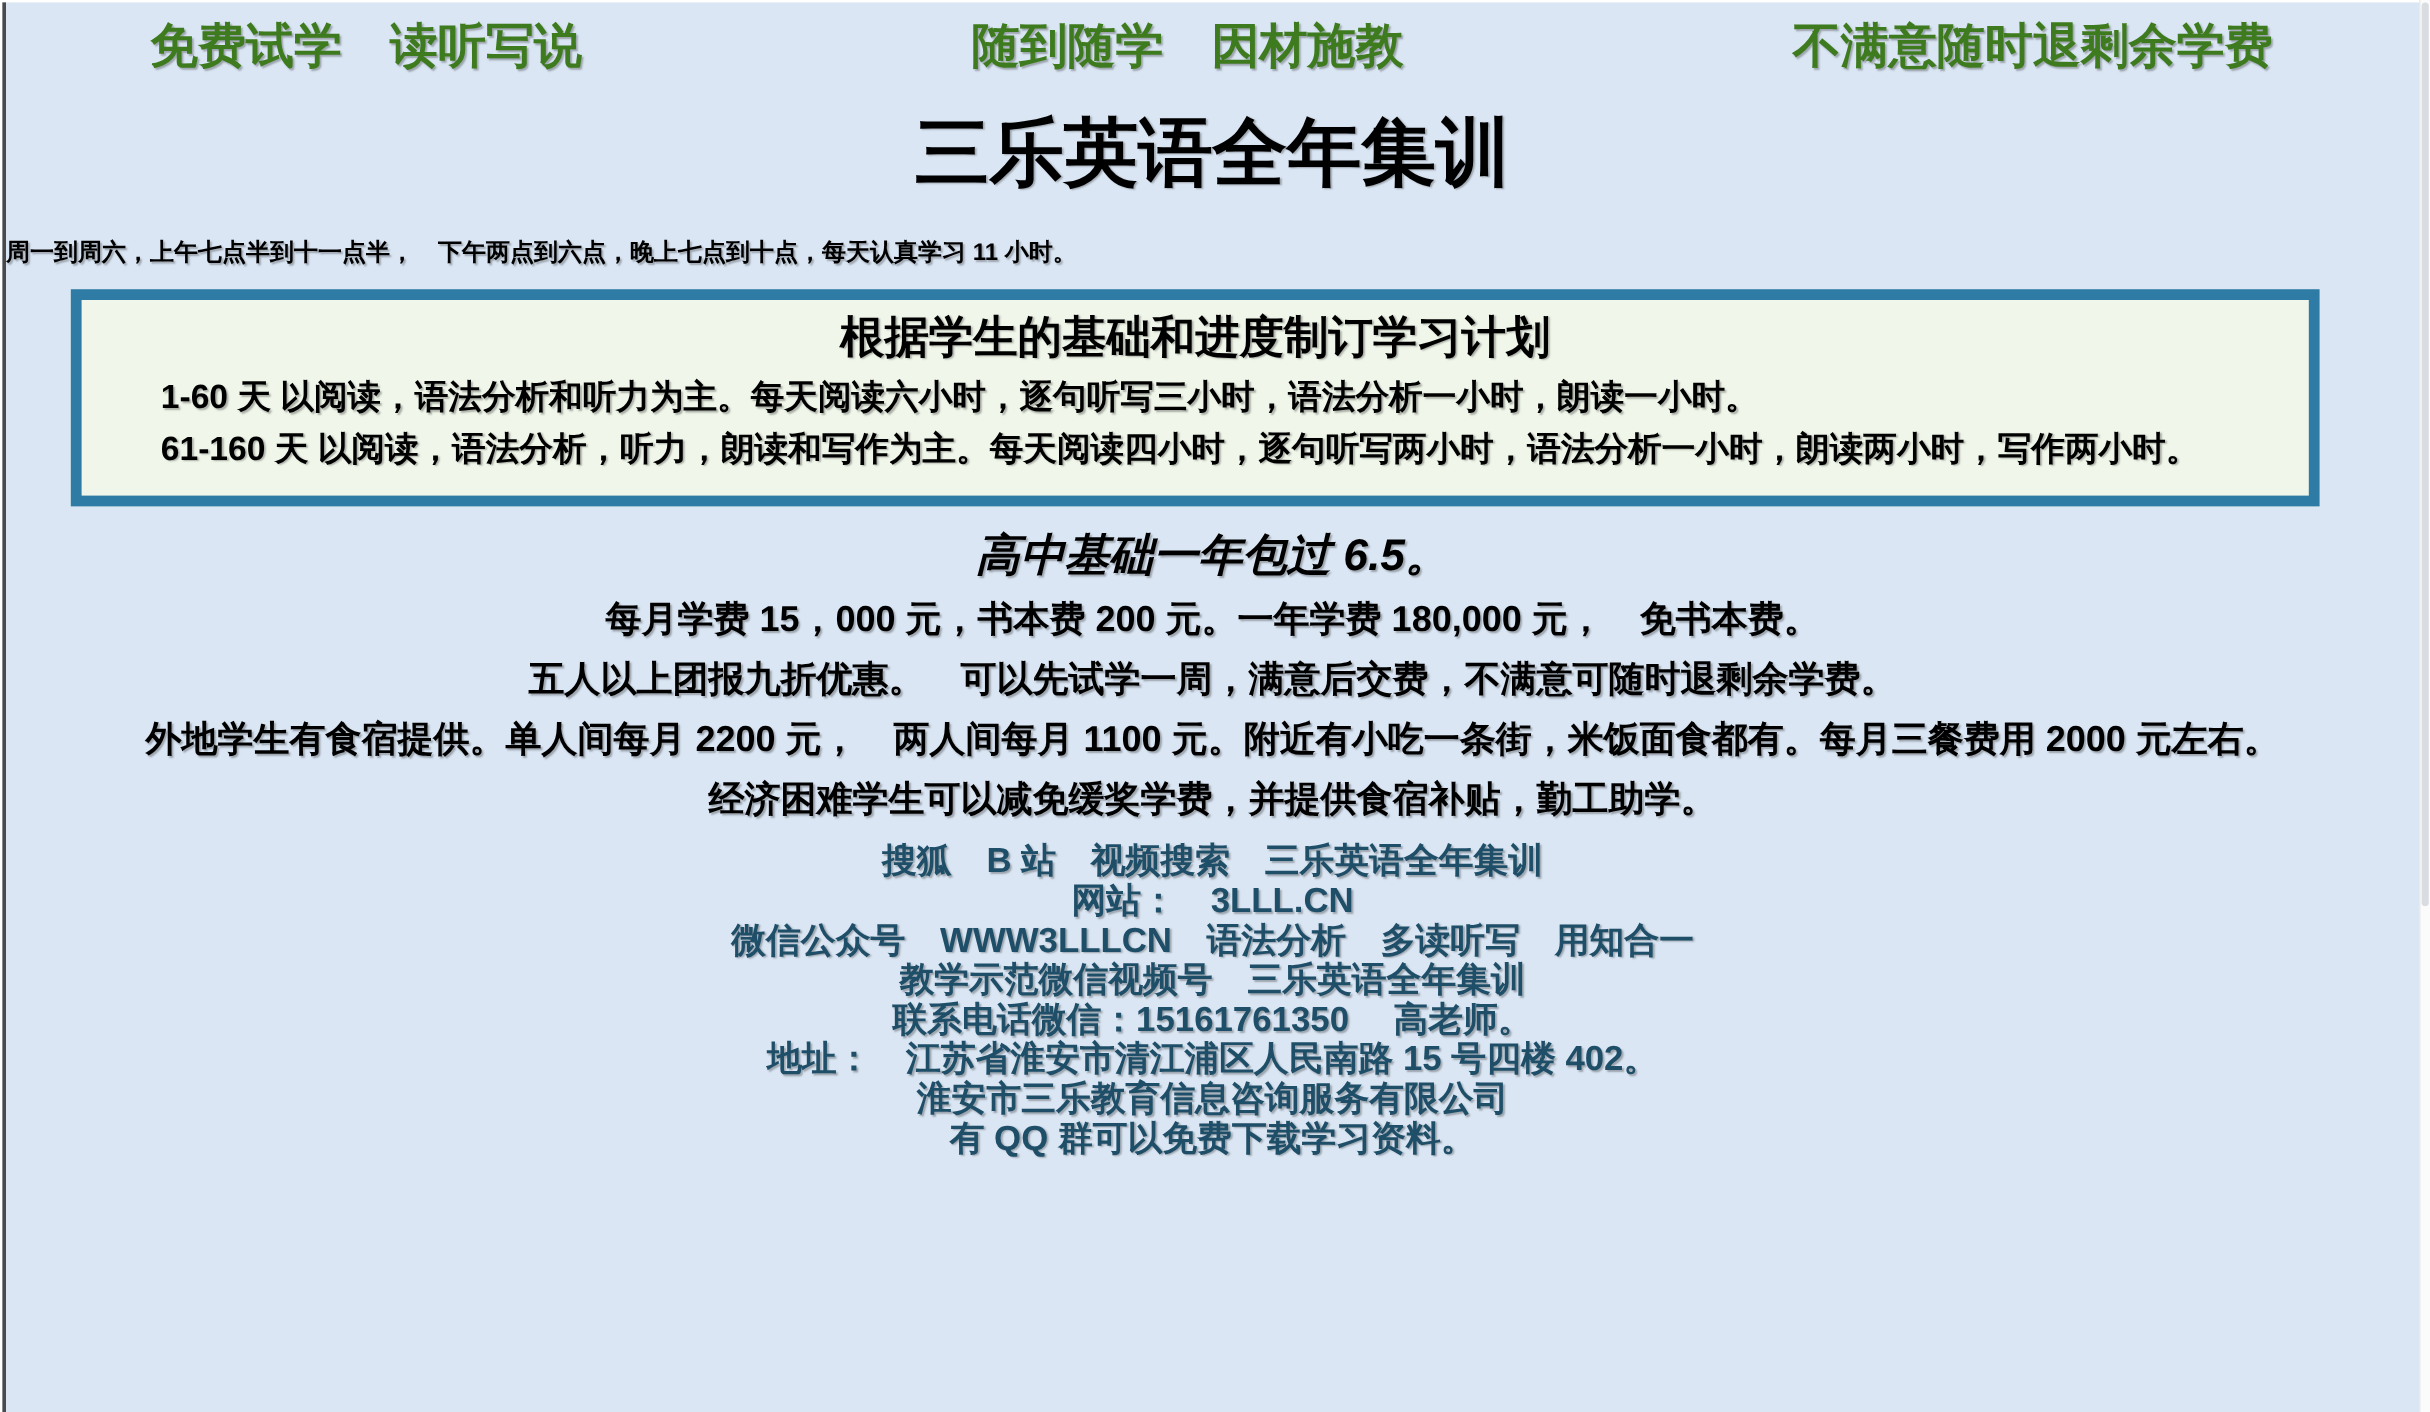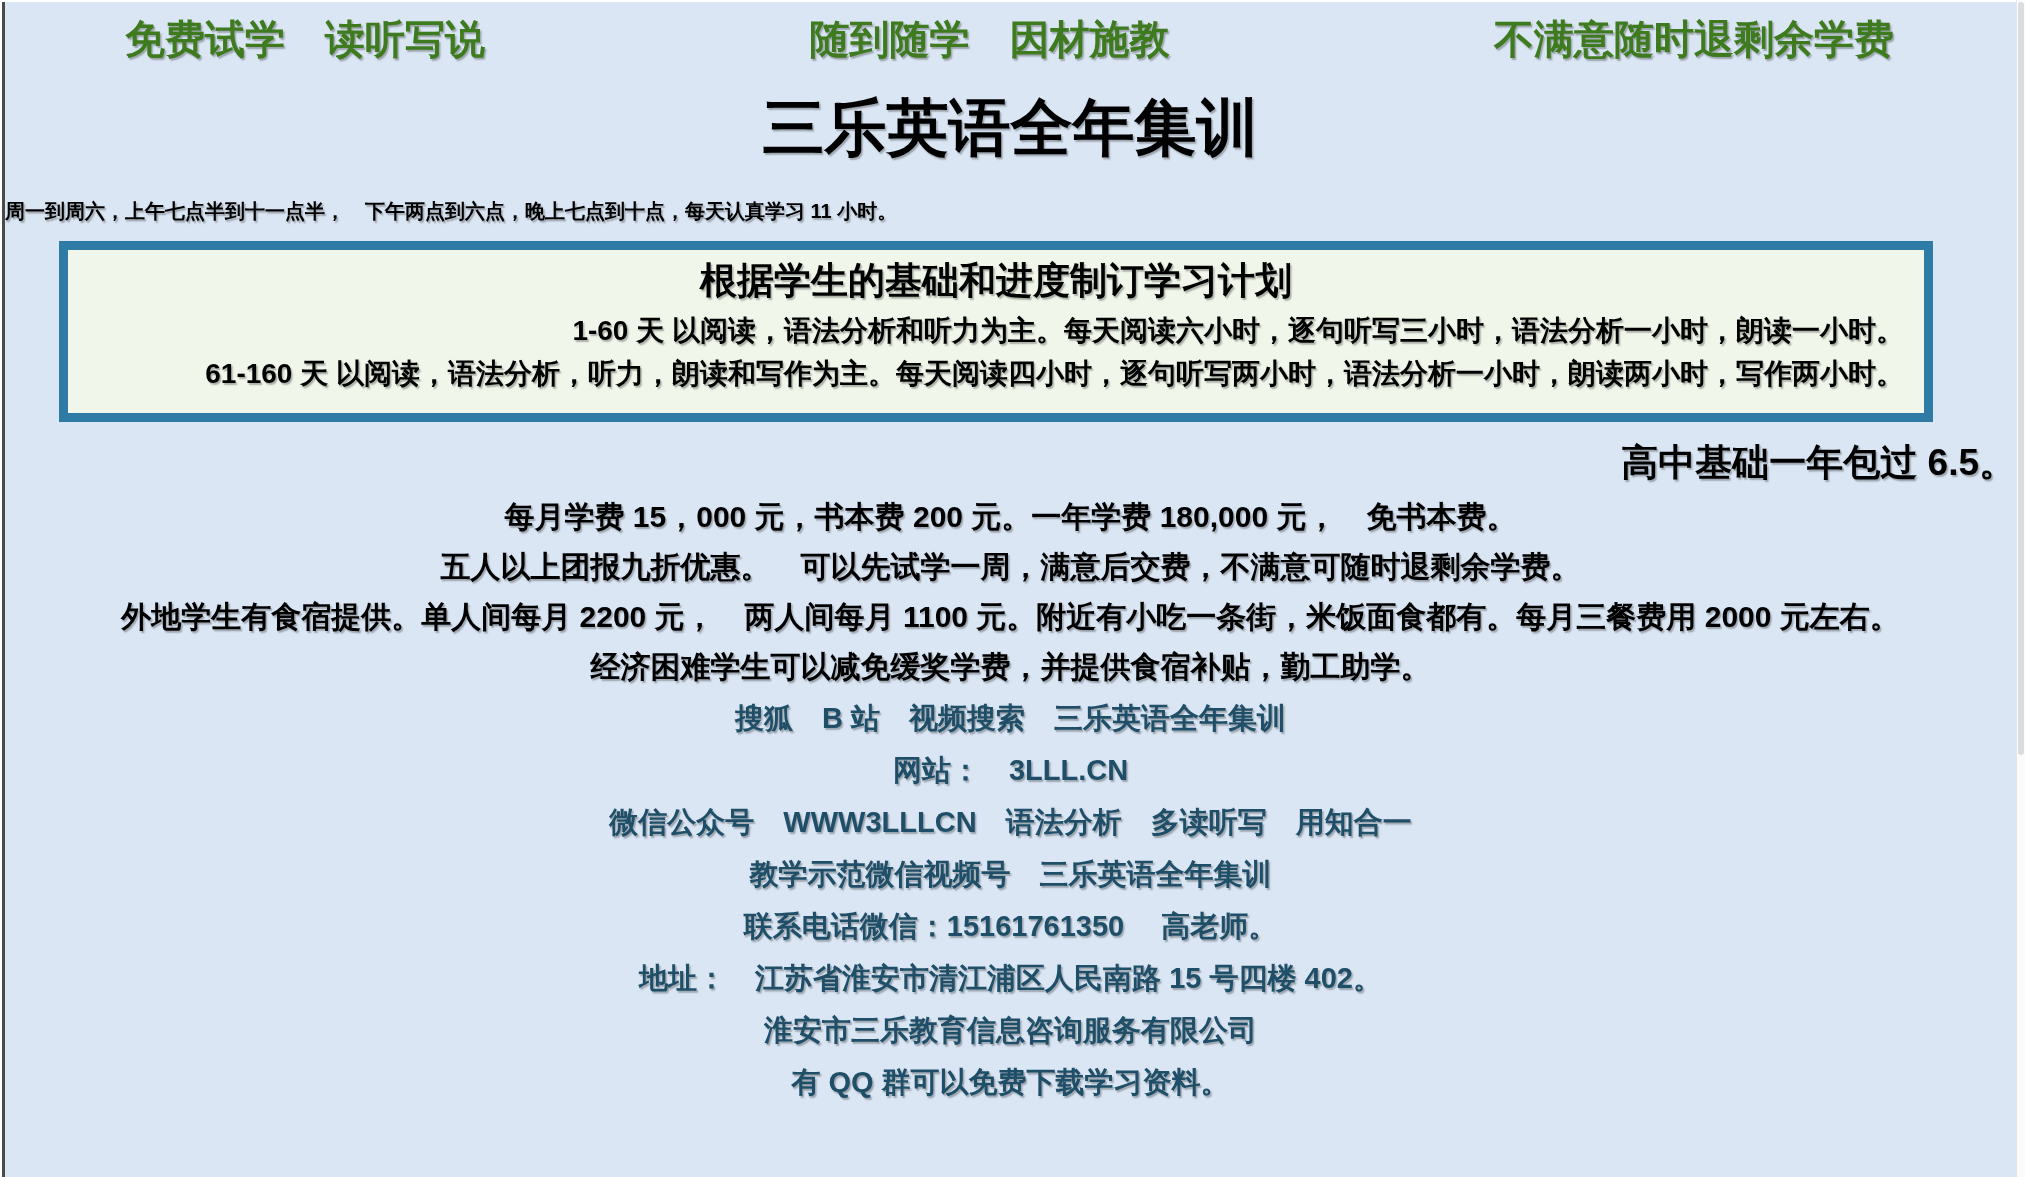--- a/index.html
+++ b/index.html
@@ -61,43 +61,42 @@
     text-align: center;
     font-size: 37px;
     line-height: 45px;
     margin-bottom: 6px;
     margin-left: -46px; 
   }
   .plan-item {
     font-size: 28px;
     line-height: 43px;
     white-space: nowrap;
-    text-align: right;
   }
   
   .guarantee-line {
     margin-top: 20px;
-    text-align: right;
+    text-align: center;
     font-size: 37px;
     line-height: 42px;
+    font-style: italic;
   }
   .detail-line {
     margin-top: 16px;
     text-align: center;
     font-size: 30px;
     line-height: 34px;
     white-space: nowrap;
   }
   
   .contact-section {
     margin-top: 18px;
     color: var(--accent-blue, #1f4f68);
   }
   .contact-line {
-    margin-top: 19px;
     text-align: center;
     font-size: 29px;
     line-height: 33px;
     white-space: nowrap;
   }
   .contact-line:first-child { margin-top: 0; }
   
   .scrollbar {
     position: absolute;
     top: 0;

